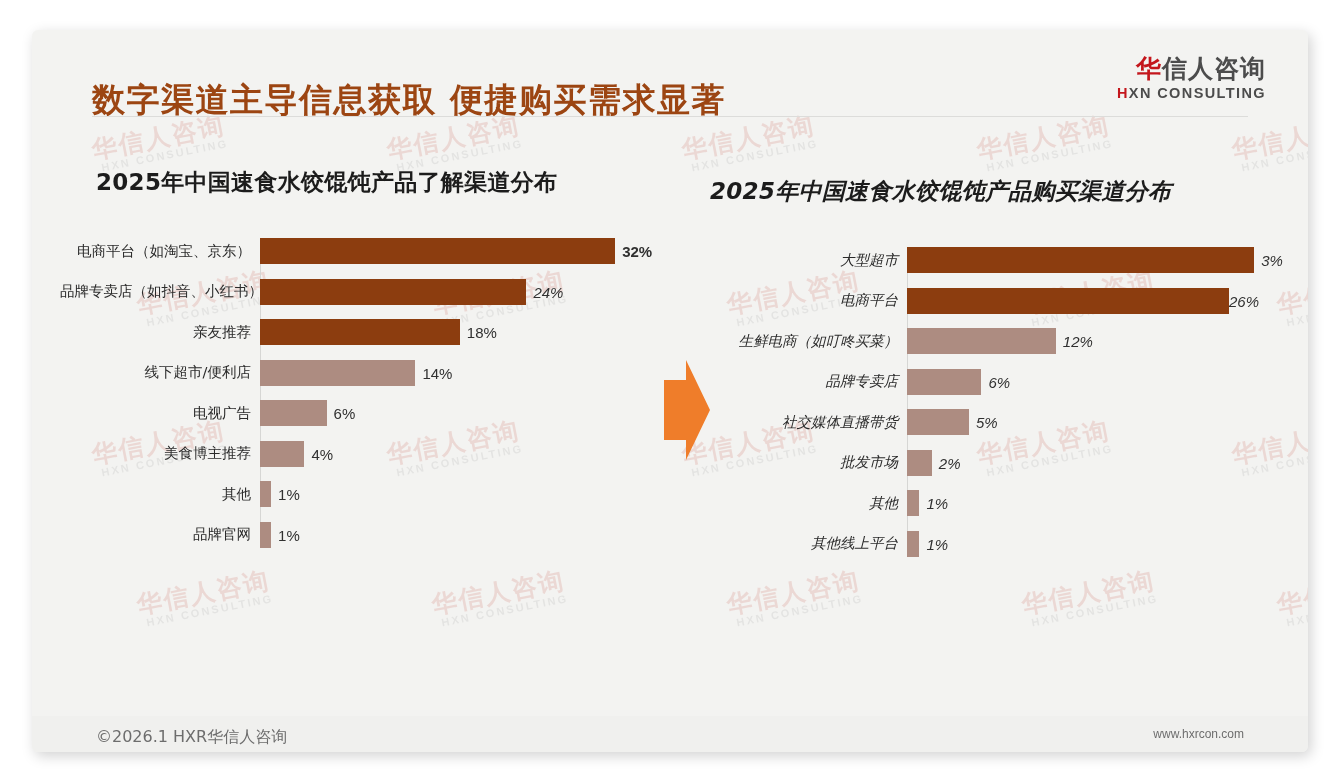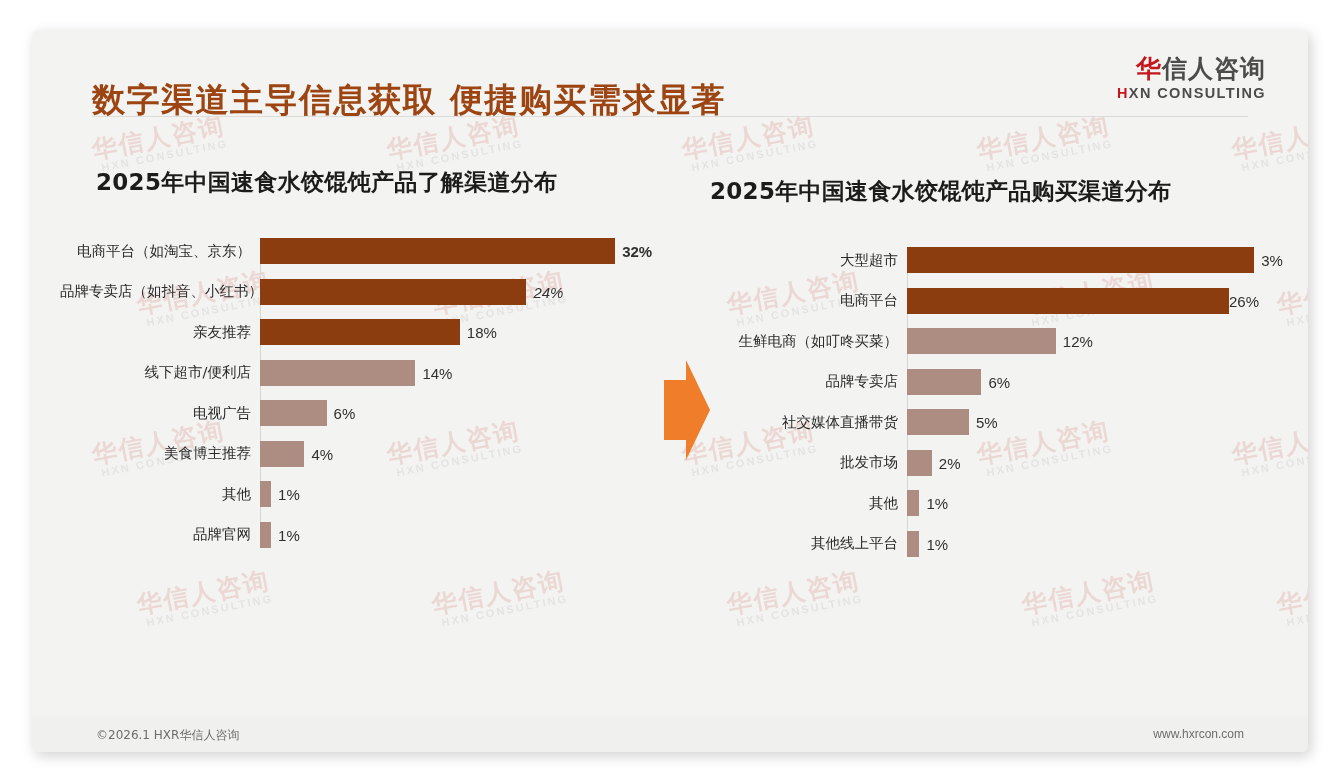--- a/index.html
+++ b/index.html
@@ -57,21 +57,21 @@
   .logo-cn .gray { color: #4c4c4c; }
   .logo-en { margin-top: 5px; font-size: 14.5px; font-weight: bold;
              letter-spacing: 1.4px; line-height: 1; }
   .logo-en .red { color: #c4161c; }
   .logo-en .gray { color: #4c4c4c; }
 
   
   .charts { position: absolute; left: 0; top: 98px; width: 100%; height: 540px; z-index: 2; }
   .panel { position: absolute; top: 0; height: 100%; }
   .panel-left  { left: 28px;  width: 620px; }
-  .panel-right { left: 660px; width: 600px; }
+  .panel-right { left: 660px; width: 600px; font-style: italic; }
 
   .chart-title {
     font-size: 23px; font-weight: bold; color: #1c1c1c;
     letter-spacing: 0.3px; white-space: nowrap;
     font-family: "DejaVu Sans", sans-serif;
   }
   .panel-left  .chart-title { margin-left: 36px; margin-top: 39px; }
   .panel-right .chart-title { margin-left: 18px; margin-top: 48px; }
 
   .plot { position: relative; margin-top: 40px; }
@@ -106,21 +106,21 @@
   .foot-rule {
     position: absolute; left: 64px; top: 707px;
     width: 1150px; height: 1px; background: #dedede; z-index: 3;
   }
   .footer-bar {
     position: absolute; left: 0; bottom: 0; width: 100%; height: 36px;
     background: #f0f0ee; z-index: 3;
   }
   .footer-left {
     position: absolute; left: 64px; top: 11px;
-    font-size: 12px; color: #6d6d6d;
+    font-size: 16px; color: #6d6d6d;
     font-family: "DejaVu Sans", sans-serif;
   }
   .footer-right {
     position: absolute; right: 64px; top: 11px;
     font-size: 12px; color: #6d6d6d;
     font-family: "Liberation Sans", sans-serif;
   }
 </style>
 </head>
 <body>

